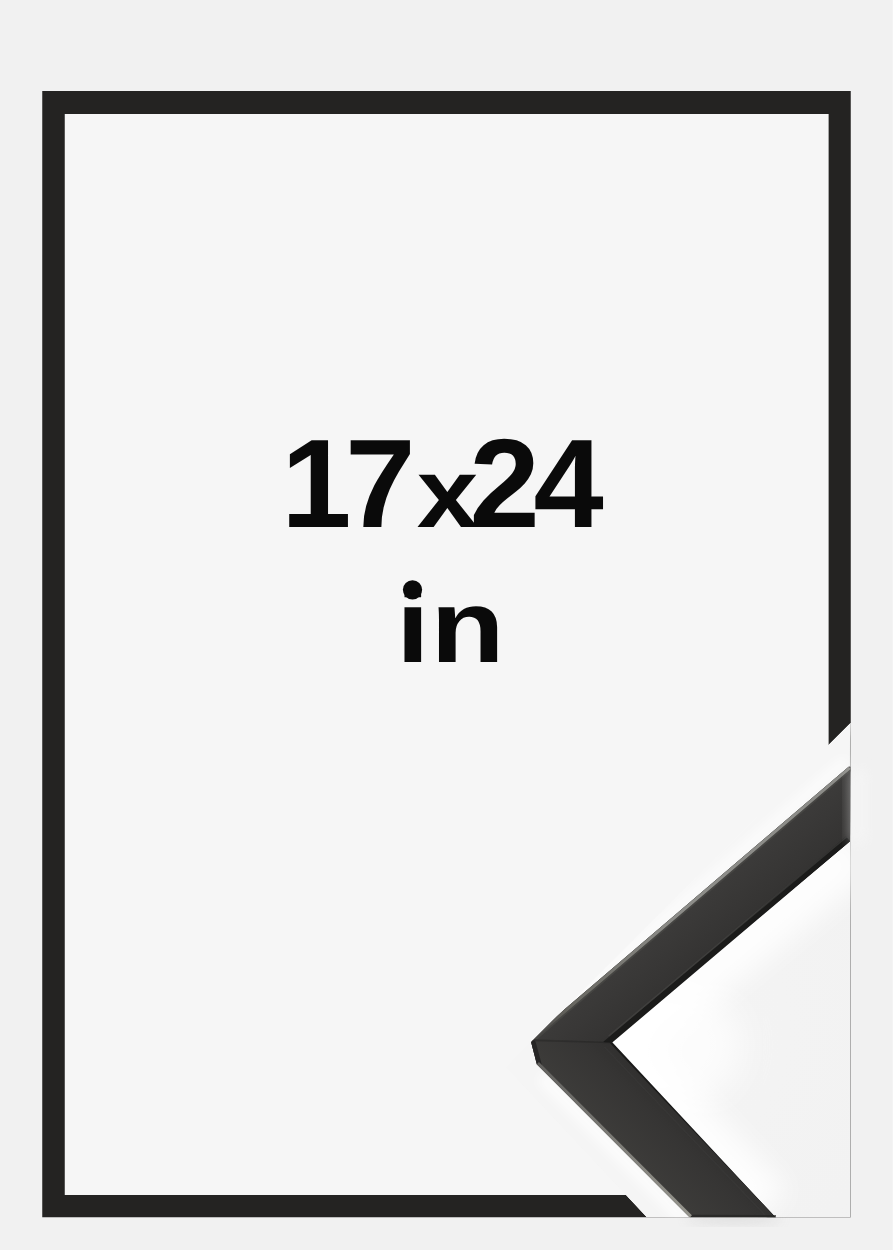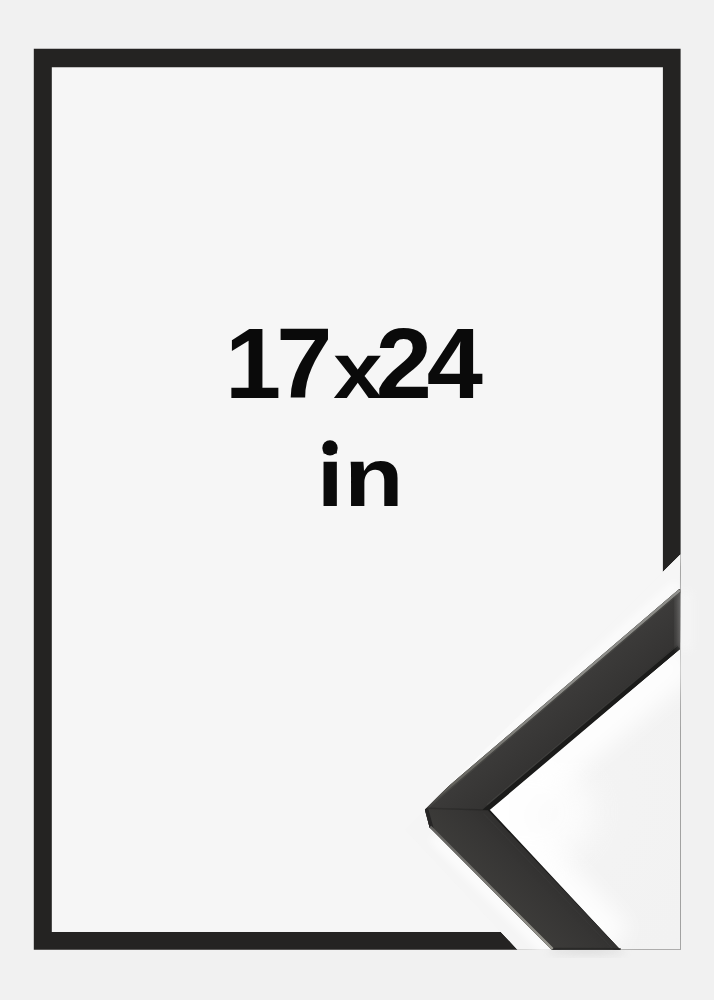--- a/index.html
+++ b/index.html
@@ -1,18 +1,18 @@
 <!DOCTYPE html>
 <html><head>
 <meta charset="utf-8">
 <style>
   html,body{margin:0;padding:0;}
   body{width:714px;height:1000px;background:#f1f1f1;overflow:hidden;
        font-family:"Liberation Sans", sans-serif;}
-  .stage{position:relative;width:714px;height:900px;}
+  .stage{position:relative;width:714px;height:900px;margin-top:24px;}
   svg{position:absolute;left:0;top:0;}
 </style>
 </head>
 <body>
 <div class="stage">
 <svg width="714" height="1000" viewBox="0 0 714 1000">
   <defs>
     <radialGradient id="photoBgGrad" cx="530" cy="800" r="330" gradientUnits="userSpaceOnUse">
       <stop offset="0" stop-color="#f4f4f4"></stop>
       <stop offset="0.6" stop-color="#f2f2f2"></stop>

